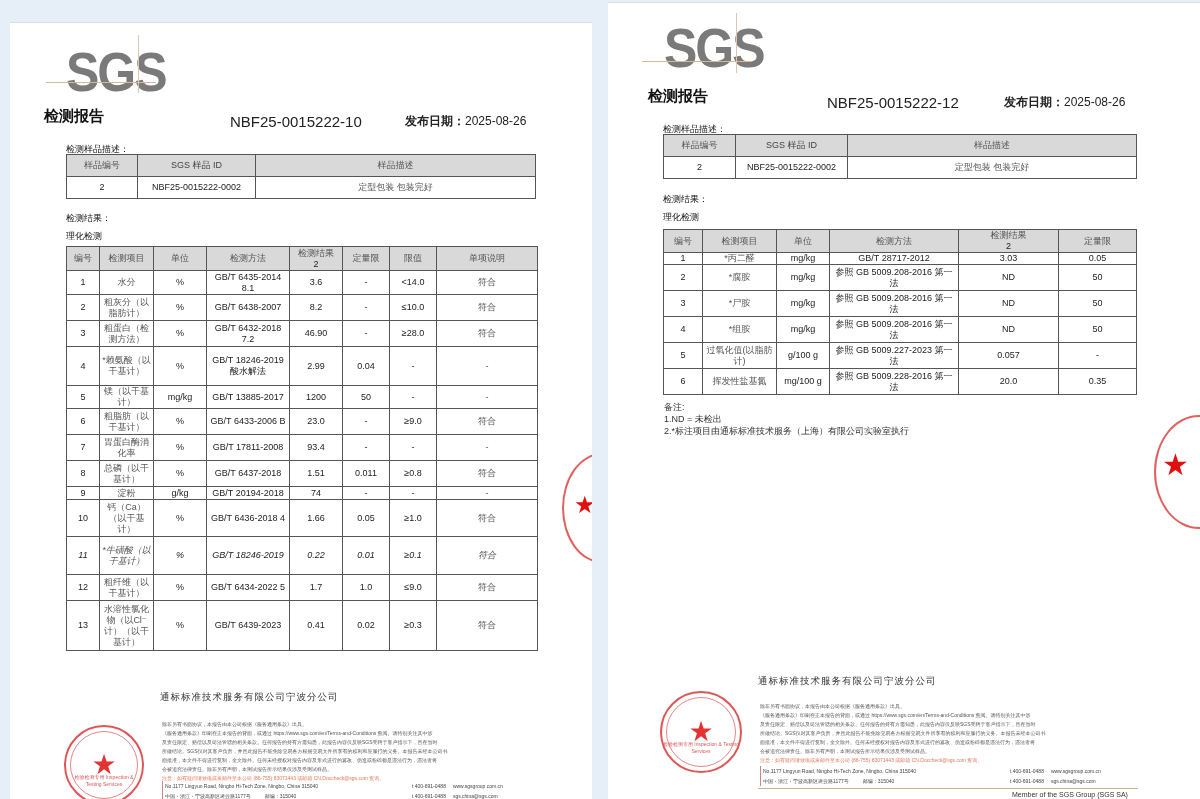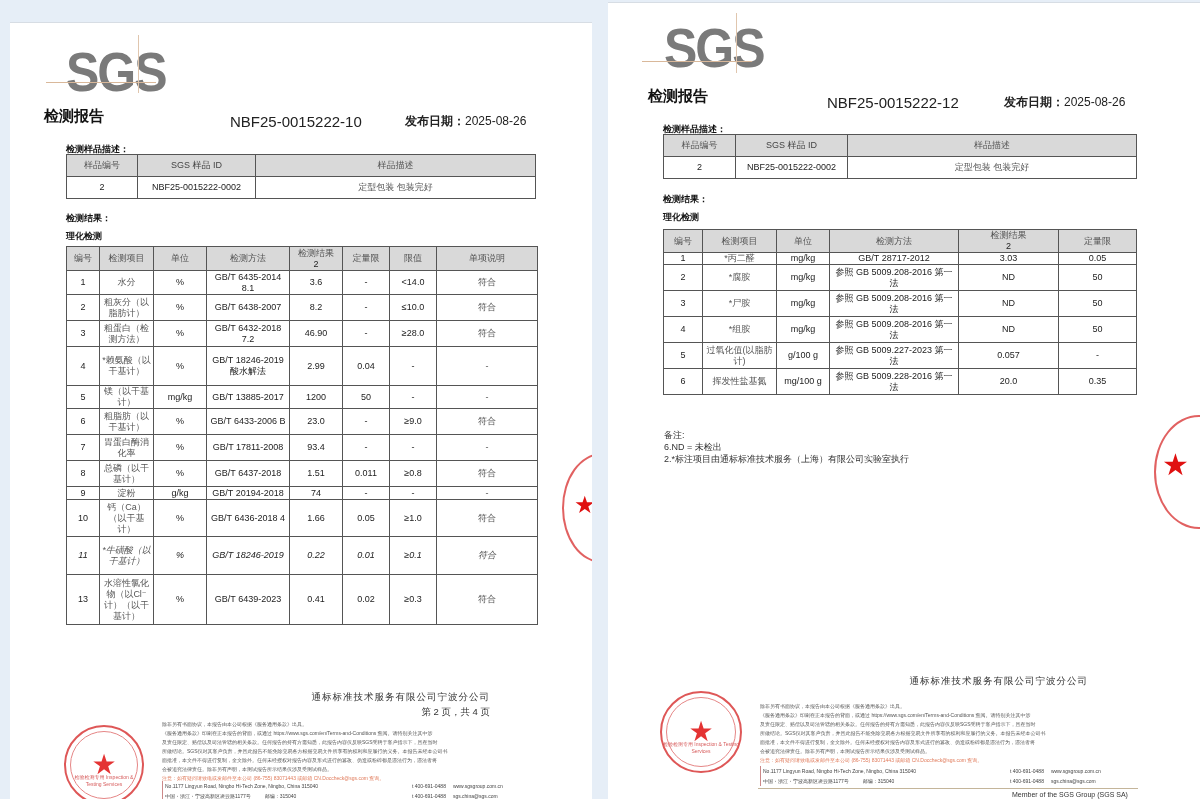--- a/index.html
+++ b/index.html
@@ -11,30 +11,30 @@
   #page-right { left: 608px; top: 2px; width: 592px; height: 800px; border-top: 1px solid #d7dde4; }
 
   .logo { position: absolute; font-family: "Liberation Sans", sans-serif; font-weight: bold; color: #7a7a7a; font-size: 50px; letter-spacing: -2px; transform: scaleY(1.12); transform-origin: top left; }
   .logo-hline { position: absolute; height: 1px; background: #d9b89a; }
   .logo-vline { position: absolute; width: 1px; background: #e0c6ae; }
 
   .title { position: absolute; font-size: 15px; font-weight: bold; color: #111; }
   .report-no { position: absolute; font-size: 15px; color: #222; }
   .pub-date { position: absolute; font-size: 12px; color: #222; }
   .pub-date b { font-weight: bold; }
-  .sect { position: absolute; font-size: 9px; font-weight: bold; color: #111; }
+  .sect { position: absolute; font-size: 9px; font-weight: normal; color: #111; }
 
   table { position: absolute; border-collapse: collapse; font-size: 9px; table-layout: fixed; }
   table td, table th { border: 1px solid #555; text-align: center; vertical-align: middle; padding: 0 2px; line-height: 11px; font-weight: normal; color: #222; }
   table th { background: #d9d9d9; color: #444; }
   .cn { color: #555; }
 
   .notes { position: absolute; font-size: 9px; color: #333; line-height: 12px; }
 
-  .footer { position: absolute; text-align: right; color: #333; }
+  .footer { position: absolute; text-align: left; color: #333; }
   .footer .company { font-size: 9.5px; letter-spacing: 1px; }
   .footer .pagination { font-size: 9.5px; margin-top: 2px; }
   .fine { position: absolute; font-size: 5px; line-height: 9px; color: #555; }
   .fine .red { color: #e07a5a; }
   .addr { position: absolute; font-size: 5px; line-height: 10px; color: #444; border-left: 1px solid #c88; padding-left: 2px; }
   .addr-right { position: absolute; font-size: 5px; line-height: 10px; color: #444; }
   .addr-line { position: absolute; height: 1px; background: #c4b59a; }
   .member { position: absolute; font-size: 7px; color: #333; }
 
   .stamp { position: absolute; border-radius: 50%; border: 2px solid #d93a3a; opacity: 0.85; }
@@ -206,41 +206,50 @@
     <tr style="height:38px;font-style:italic;">
       <td>11</td>
       <td class="cn">*牛磺酸（以干基计）</td>
       <td>%</td>
       <td>GB/T 18246-2019</td>
       <td>0.22</td>
       <td>0.01</td>
       <td>≥0.1</td>
       <td class="cn">符合</td>
     </tr>
+    <tr style="height:26px;">
+      <td>12</td>
+      <td class="cn">粗纤维（以干基计）</td>
+      <td>%</td>
+      <td>GB/T 6434-2022 5</td>
+      <td>1.7</td>
+      <td>1.0</td>
+      <td>≤9.0</td>
+      <td class="cn">符合</td>
+    </tr>
     <tr style="height:50px;">
       <td>13</td>
       <td class="cn">水溶性氯化物（以Cl⁻计）（以干基计）</td>
       <td>%</td>
       <td>GB/T 6439-2023</td>
       <td>0.41</td>
       <td>0.02</td>
       <td>≥0.3</td>
       <td class="cn">符合</td>
     </tr>
   </tbody>
     </table>
 
   <div class="stamp-partial" style="left:552px; top:430px; width:40px; height:120px;">
     <div style="position:absolute; left:0; top:0; width:80px; height:110px; border:2px solid #d93a3a; border-radius:50%; opacity:0.8;"></div>
     <div style="position:absolute; left:12px; top:38px; font-size:24px; color:#e01010;">★</div>
   </div>
 
   <div class="footer" style="left:150px; top:668px; width:330px;">
     <div class="company">通标标准技术服务有限公司宁波分公司</div>
-    <div class="pagination">第 2 页，共 4 页</div>
   </div>
   <div class="fine" style="left:152px; top:697px; width:395px;">
     <div>除非另有书面协议，本报告由本公司根据《服务通用条款》出具。</div>
     <div>《服务通用条款》印刷在正本报告的背面，或通过 https://www.sgs.com/en/Terms-and-Conditions 查阅。请特别关注其中涉</div>
     <div>及责任限定、赔偿以及司法管辖的相关条款。任何报告的持有方需知悉，此报告内容仅反映SGS受聘于客户指示下，且在当时</div>
     <div>所做结论。SGS仅对其客户负责，并且此报告不能免除交易各方根据交易文件所享有的权利和应履行的义务。本报告未经本公司书</div>
     <div>面批准，本文件不得进行复制，全文除外。任何未经授权对报告内容及形式进行的篡改、伪造或粉碎都是违法行为，违法者将</div>
     <div>会被追究法律责任。除非另有声明，本测试报告所示结果仅涉及受测试样品。</div>
     <div class="red">注意：如有疑问请致电或发邮件至本公司 (86-755) 83071443 或邮箱 CN.Doccheck@sgs.com 查询。</div>
   </div>
@@ -357,23 +366,23 @@
       <td>6</td>
       <td class="cn">挥发性盐基氮</td>
       <td>mg/100 g</td>
       <td>参照 GB 5009.228-2016 第一法</td>
       <td>20.0</td>
       <td>0.35</td>
     </tr>
   </tbody>
     </table>
 
-  <div class="notes" style="left:56px; top:426px;">
+  <div class="notes" style="left:56px; top:398px;">
     <div>备注:</div>
-    <div>6.ND = 未检出</div>
+    <div>1.ND = 未检出</div>
     <div>2.*标注项目由通标标准技术服务（上海）有限公司实验室执行</div>
   </div>
 
   <div class="stamp-partial" style="left:546px; top:410px; width:46px; height:120px;">
     <div style="position:absolute; left:0; top:2px; width:90px; height:114px; border:2px solid #d93a3a; border-radius:50%; opacity:0.8;"></div>
     <div style="position:absolute; left:8px; top:34px; font-size:30px; color:#e01010;">★</div>
   </div>
 
   <div class="footer" style="left:150px; top:672px; width:330px;">
     <div class="company">通标标准技术服务有限公司宁波分公司</div>

